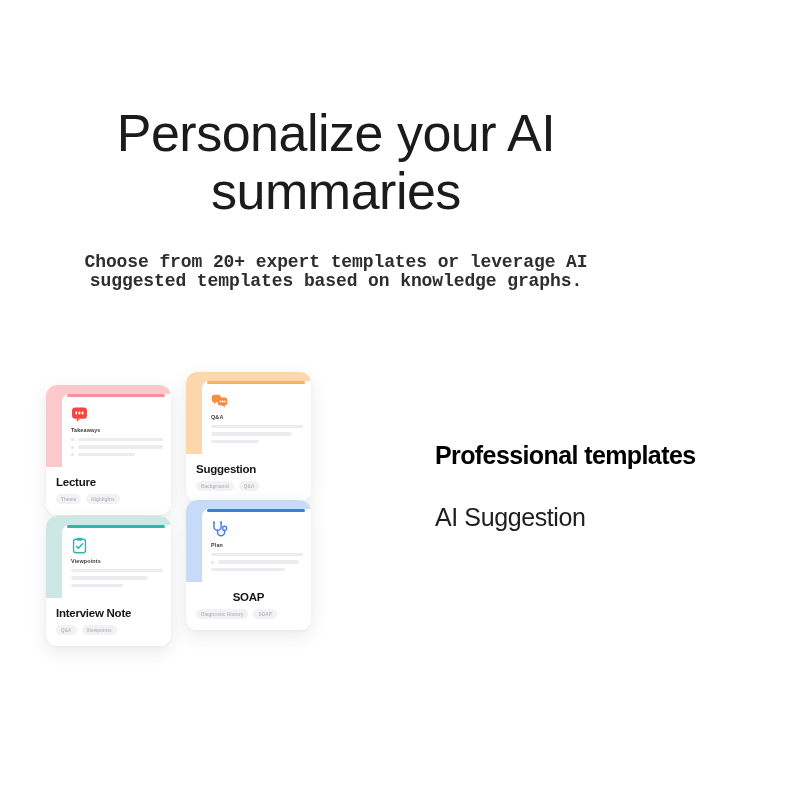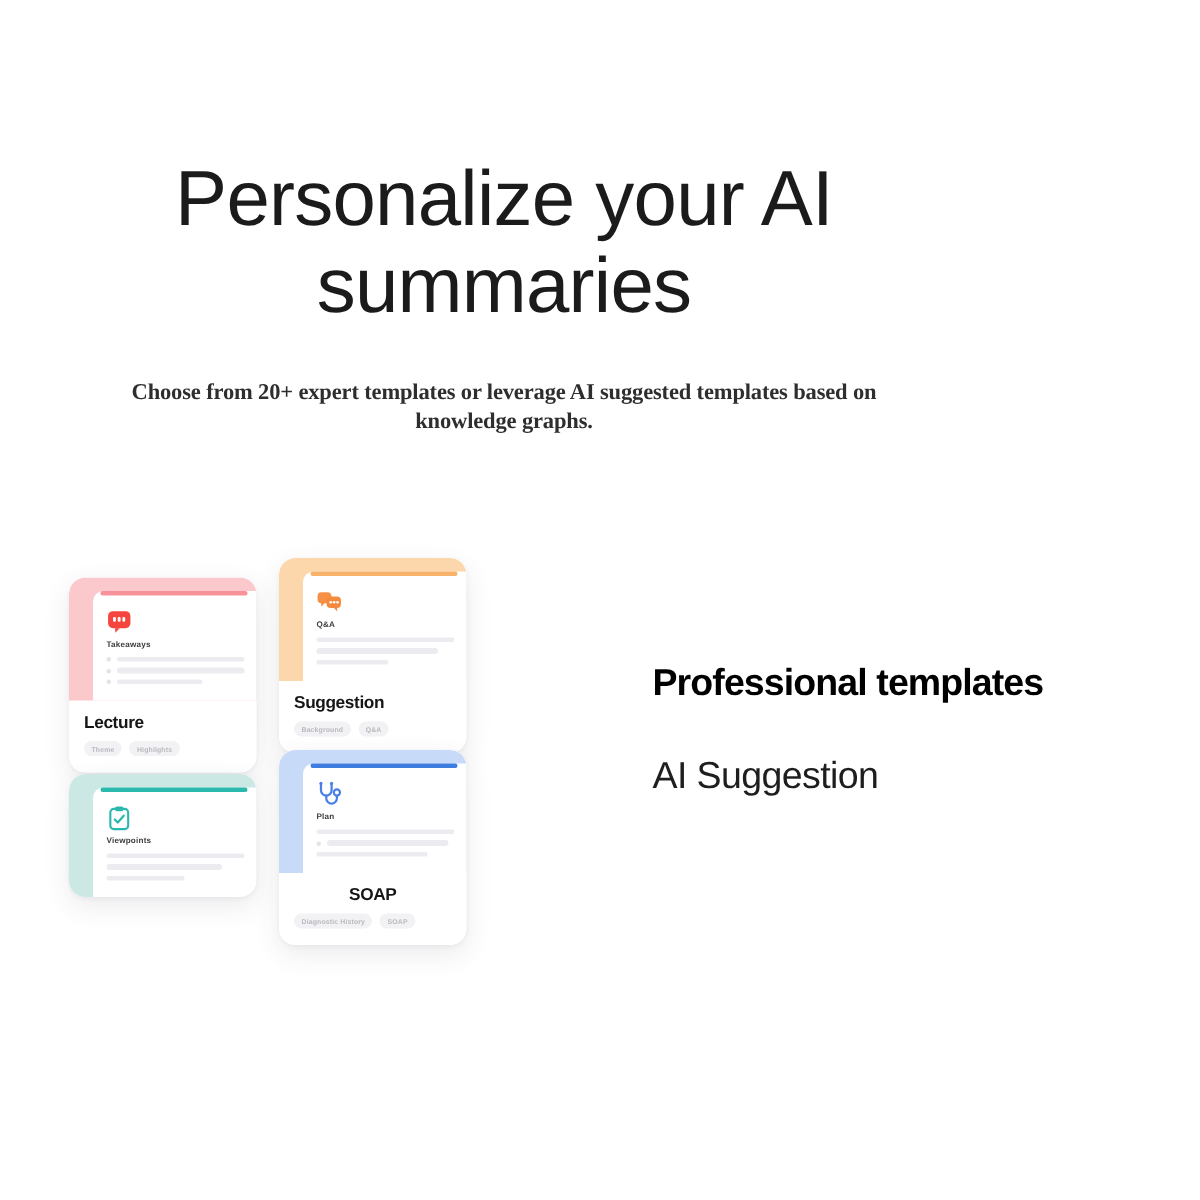--- a/index.html
+++ b/index.html
@@ -37,23 +37,23 @@
     font-family: "Liberation Sans", sans-serif;
     font-weight: 300;
     font-size: 52px;
     line-height: 58px;
     letter-spacing: -0.5px;
     color: #1b1b1b;
   }
   .subtitle {
     margin: 33px auto 0 auto;
     width: 520px;
-    font-family: Liberation Serif, serif;
+    font-family: Liberation Mono, monospace;
     font-weight: 600;
-    font-size: 15px;
+    font-size: 18px;
     line-height: 19px;
     letter-spacing: -0.1px;
     color: #2e2e2e;
   }
 
   
   .cards {
     position: absolute;
     left: 40px;
     top: 368px;
@@ -291,20 +291,27 @@
               </div>
               <div class="lrow">
                 <span class="bar" style="width:84%"></span>
               </div>
               <div class="lrow">
                 <span class="bar" style="width:56%"></span>
               </div>
             </div>
        </div>
      </div>
+     <div class="card-foot">
+       <div class="card-title">Interview Note</div>
+       <div class="tags">
+            <span class="tag">Q&amp;A</span>
+            <span class="tag">Viewpoints</span>
+          </div>
+     </div>
       </div>
       <div class="card card-soap">
         <div class="card-top" style="background:#c7dbf8">
        <div class="sheet">
          <div class="accentbar" style="background:#3d7de0"></div>
          <div class="icon">
               <svg viewBox="0 0 24 24">
      <path d="M4.2 2.2 v6 a5 5 0 0 0 10 0 v-6" fill="none" stroke="#4a7fe8" stroke-width="2.1" stroke-linecap="round"></path>
      <path d="M9.2 13.2 v2.6 a5 5 0 0 0 10 0 v-2.2" fill="none" stroke="#4a7fe8" stroke-width="2.1" stroke-linecap="round"></path>
      <circle cx="19.2" cy="10.4" r="2.9" fill="none" stroke="#4a7fe8" stroke-width="2.1"></circle>

